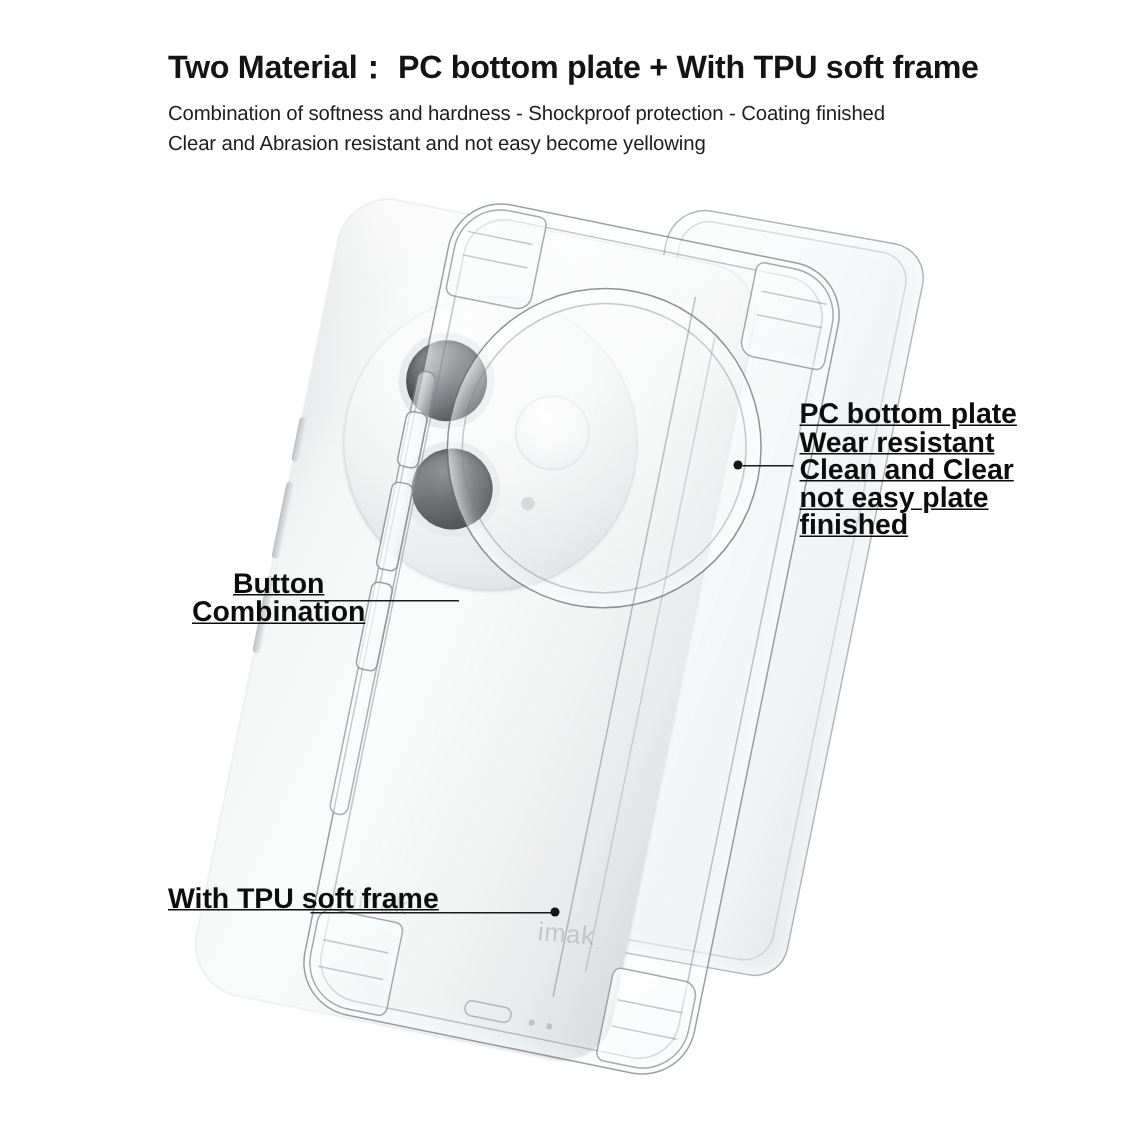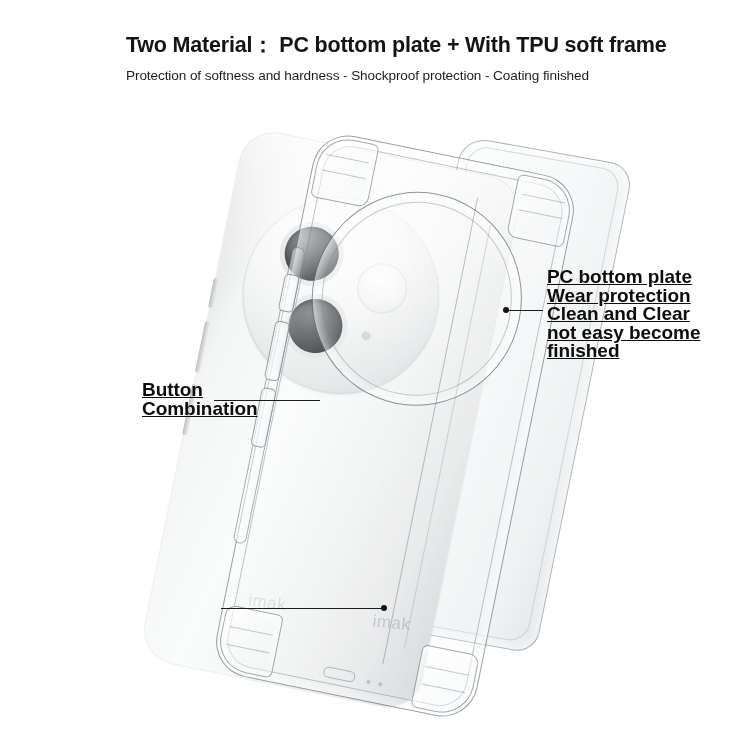--- a/index.html
+++ b/index.html
@@ -7,21 +7,20 @@
     padding: 0;
     background: #ffffff;
   }
   #page {
     position: relative;
     width: 711px;
     height: 750px;
     background: #ffffff;
     overflow: hidden;
     font-family: "Liberation Sans", sans-serif;
-    margin-left: 14px;
     -webkit-font-smoothing: antialiased;
   }
 
   
   #header { position: absolute; left: 112px; top: 30px; width: 580px; }
   #title {
     font-size: 21.5px;
     font-weight: bold;
     color: #141414;
     letter-spacing: -0.2px;
@@ -33,21 +32,21 @@
     color: #1d1d1d;
     letter-spacing: -0.1px;
     line-height: 20px;
     white-space: nowrap;
   }
 
   
   .anno { position: absolute; font-size: 19px; font-weight: bold; color: #0d0d0d;
           line-height: 18.6px; letter-spacing: -0.05px; white-space: nowrap; text-decoration: underline; }
   #anno-pc    { left: 533px; top: 268px; }
-  #anno-btn   { left: 128px; top: 381px; }
+  #anno-btn   { left: 128px; top: 381px; text-align: center; }
   #anno-tpu   { left: 112px; top: 591px; }
 
   .leader { position: absolute; height: 1px; background: #1b1b1b; }
   .dot { position: absolute; width: 6px; height: 6px; border-radius: 50%;
          background: #141414; }
 
   
   #stage { position: absolute; left: 0; top: 0; width: 750px; height: 750px; }
 
   
@@ -230,21 +229,22 @@
     transform: rotate(-6deg);
   }
 </style>
 </head>
 <body>
 
 <div id="page">
 
   <div id="header">
     <div id="title">Two Material：  PC bottom plate + With TPU soft frame</div>
-    <div class="subline">Protection of softness and hardness - Shockproof protection - Coating finished</div>
+    <div class="subline">Combination of softness and hardness - Shockproof protection - Coating finished</div>
+    <div class="subline">Clear and Abrasion resistant and not easy become yellowing</div>
   </div>
 
   <div id="stage">
 
     <div id="pc-plate">
       <div id="pc-mark">imak</div>
     </div>
 
     <div id="phone">
       <div class="phone-btn" id="phone-btn-1"></div>
@@ -299,30 +299,31 @@
       <div class="spk" style="left:168px"></div>
 
       <div id="case-mark">imak</div>
     </div>
   </div>
 
   <div class="dot" style="left:489px; top:307px;"></div>
   <div class="leader" style="left:495px; top:310px; width:34px;"></div>
   <div class="anno" id="anno-pc">
     <div>PC bottom plate</div>
-    <div>Wear protection</div>
+    <div>Wear resistant</div>
     <div>Clean and Clear</div>
-    <div>not easy become</div>
+    <div>not easy plate</div>
     <div>finished</div>
   </div>
 
   <div class="leader" style="left:200px; top:400px; width:106px;"></div>
   <div class="anno" id="anno-btn">
     <div>Button</div>
     <div>Combination</div>
   </div>
 
   <div class="leader" style="left:207px; top:608px; width:164px;"></div>
   <div class="dot" style="left:367px; top:605px;"></div>
   <div class="anno" id="anno-tpu">
+    <div>With TPU soft frame</div>
   </div>
 
 </div>
 
 </body></html>

